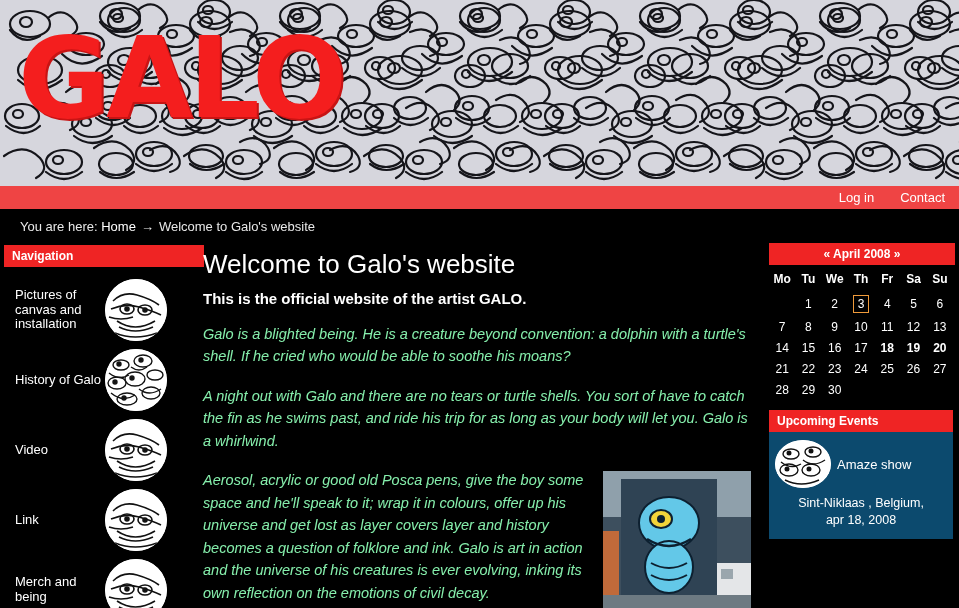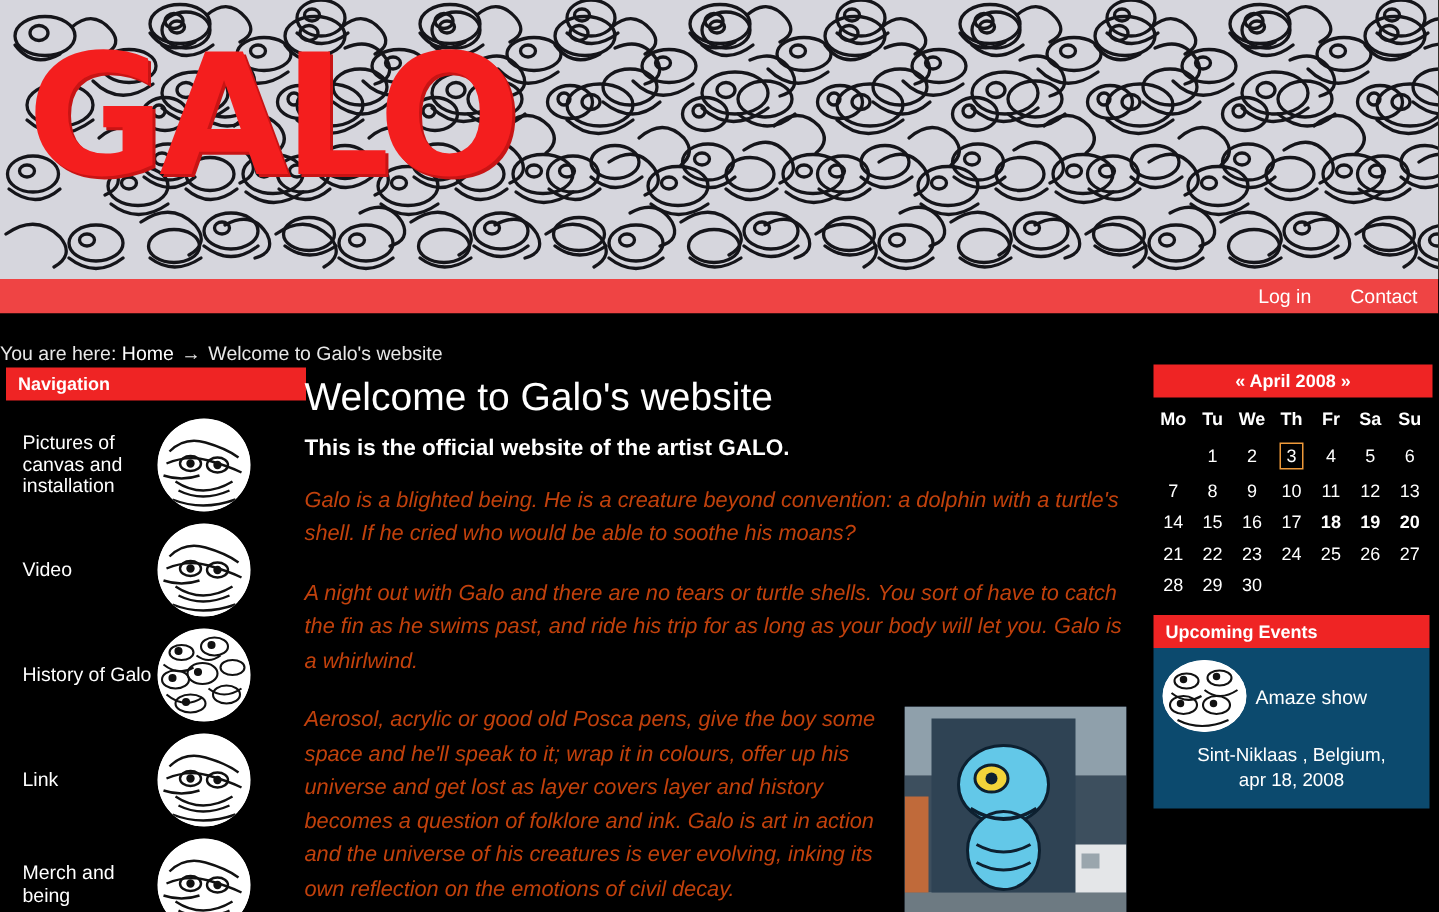--- a/index.html
+++ b/index.html
@@ -60,22 +60,22 @@
   #topbar a {
     color: #ffffff;
     font-size: 13px;
     text-decoration: none;
   }
 
   
   #breadcrumb {
     height: 34px;
     display: flex;
-    align-items: flex-end;
-    padding-left: 0;
+    align-items: center;
+    padding-left: 20px;
     font-size: 13px;
     color: #e8e8e8;
     background: #000;
   }
   #breadcrumb a { color: #ffffff; text-decoration: none; }
   #breadcrumb .sep { margin: 0 5px; }
 
   
   #columns {
     display: flex;
@@ -140,21 +140,21 @@
     font-size: 15px;
     font-weight: bold;
     margin: 0 0 16px 0;
     color: #ffffff;
   }
   .body-p {
     font-style: italic;
     font-size: 14.5px;
     line-height: 1.55;
     margin: 0 0 17px 0;
-    color: #c2410c;
+    color: #86efac;
   }
   #float-img {
     float: right;
     width: 148px;
     height: 150px;
     margin: 2px 0 6px 12px;
     background: #2b3a4a;
     border: 0;
     overflow: hidden;
     position: relative;
@@ -335,41 +335,20 @@
                 <path d="M12 42 q18 12 38 0"></path>
                 <path d="M14 48 q16 8 34 0"></path>
                 <path d="M10 54 q20 8 42 0"></path>
                 <path d="M4 38 q12 4 24 0"></path>
               </g>
             </svg>
           </span>
         </div>
 
         <div class="nav-item">
-          <span class="nav-label">Video</span>
-          <span class="nav-thumb">
-            <svg width="62" height="62" viewBox="0 0 62 62">
-              <circle cx="31" cy="31" r="31" fill="#ffffff"></circle>
-              <g stroke="#111" stroke-width="1.6" fill="none">
-                <path d="M8 22 q10 -10 24 -6 q14 4 22 10"></path>
-                <path d="M6 30 q14 -6 28 -2 q14 4 22 8"></path>
-                <ellipse cx="22" cy="30" rx="7" ry="5"></ellipse>
-                <circle cx="22" cy="30" r="2" fill="#111"></circle>
-                <ellipse cx="40" cy="31" rx="7" ry="5"></ellipse>
-                <circle cx="40" cy="31" r="2" fill="#111"></circle>
-                <path d="M12 42 q18 12 38 0"></path>
-                <path d="M14 48 q16 8 34 0"></path>
-                <path d="M10 54 q20 8 42 0"></path>
-                <path d="M4 38 q12 4 24 0"></path>
-              </g>
-            </svg>
-          </span>
-        </div>
-
-        <div class="nav-item">
           <span class="nav-label">History of Galo</span>
           <span class="nav-thumb">
             <svg width="62" height="62" viewBox="0 0 62 62">
               <circle cx="31" cy="31" r="31" fill="#ffffff"></circle>
               <g stroke="#111" stroke-width="1.4" fill="none">
                 <ellipse cx="16" cy="16" rx="8" ry="5"></ellipse>
                 <circle cx="14" cy="15" r="2" fill="#111"></circle>
                 <ellipse cx="38" cy="12" rx="9" ry="6"></ellipse>
                 <circle cx="36" cy="11" r="2" fill="#111"></circle>
                 <ellipse cx="50" cy="26" rx="8" ry="5"></ellipse>
@@ -377,20 +356,41 @@
                 <circle cx="10" cy="33" r="2" fill="#111"></circle>
                 <ellipse cx="30" cy="30" rx="10" ry="7"></ellipse>
                 <circle cx="27" cy="29" r="2" fill="#111"></circle>
                 <ellipse cx="46" cy="44" rx="9" ry="6"></ellipse>
                 <ellipse cx="22" cy="50" rx="10" ry="6"></ellipse>
                 <circle cx="19" cy="49" r="2" fill="#111"></circle>
                 <path d="M4 24 q10 8 20 2"></path>
                 <path d="M6 44 q12 10 24 2"></path>
                 <path d="M34 40 q10 8 22 0"></path>
                 <path d="M26 18 q8 6 16 0"></path>
+              </g>
+            </svg>
+          </span>
+        </div>
+
+        <div class="nav-item">
+          <span class="nav-label">Video</span>
+          <span class="nav-thumb">
+            <svg width="62" height="62" viewBox="0 0 62 62">
+              <circle cx="31" cy="31" r="31" fill="#ffffff"></circle>
+              <g stroke="#111" stroke-width="1.6" fill="none">
+                <path d="M8 22 q10 -10 24 -6 q14 4 22 10"></path>
+                <path d="M6 30 q14 -6 28 -2 q14 4 22 8"></path>
+                <ellipse cx="22" cy="30" rx="7" ry="5"></ellipse>
+                <circle cx="22" cy="30" r="2" fill="#111"></circle>
+                <ellipse cx="40" cy="31" rx="7" ry="5"></ellipse>
+                <circle cx="40" cy="31" r="2" fill="#111"></circle>
+                <path d="M12 42 q18 12 38 0"></path>
+                <path d="M14 48 q16 8 34 0"></path>
+                <path d="M10 54 q20 8 42 0"></path>
+                <path d="M4 38 q12 4 24 0"></path>
               </g>
             </svg>
           </span>
         </div>
 
         <div class="nav-item">
           <span class="nav-label">Link</span>
           <span class="nav-thumb">
             <svg width="62" height="62" viewBox="0 0 62 62">
               <circle cx="31" cy="31" r="31" fill="#ffffff"></circle>

